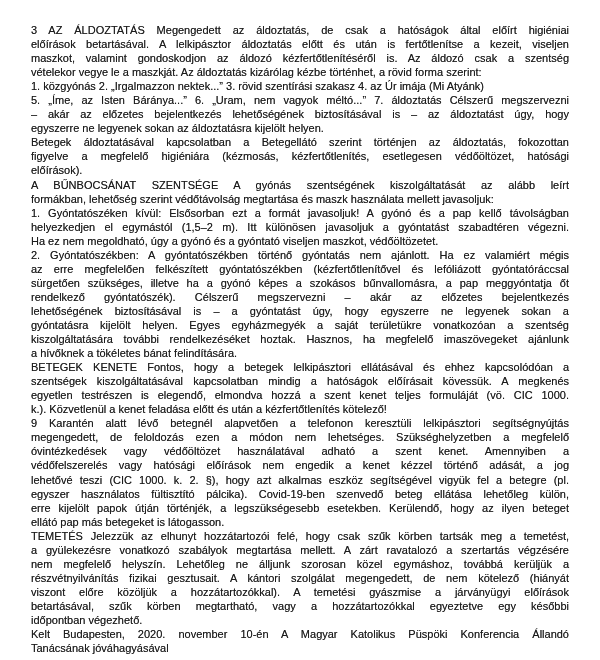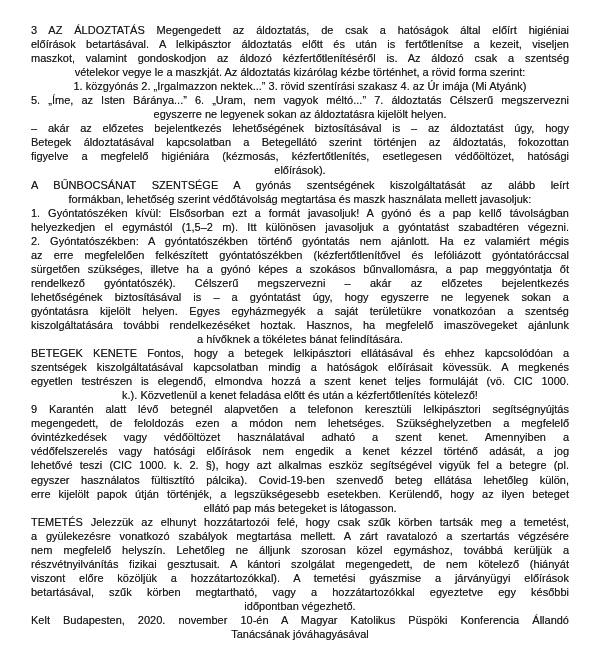--- a/index.html
+++ b/index.html
@@ -17,49 +17,50 @@
     overflow: hidden;
   }
   .text-block {
     width: 538px;
   }
   .line {
     font-family: "Liberation Sans", "DejaVu Sans", sans-serif;
     font-size: 11px;
     line-height: 14.05px;
     color: #1c1c1c;
-    text-align: center;
+    text-align: left;
     text-shadow: 0 0 0.5px rgba(25,25,25,0.65);
     white-space: normal;
   }
   .line.j {
     text-align: justify;
     text-align-last: justify;
   }
 </style>
 </head>
 <body>
 
 <div class="page">
   <div class="text-block">
       <div class="line j">3 AZ ÁLDOZTATÁS Megengedett az áldoztatás, de csak a hatóságok által előírt higiéniai</div>
       <div class="line j">előírások betartásával. A lelkipásztor áldoztatás előtt és után is fertőtlenítse a kezeit, viseljen</div>
       <div class="line j">maszkot, valamint gondoskodjon az áldozó kézfertőtlenítéséről is. Az áldozó csak a szentség</div>
       <div class="line">vételekor vegye le a maszkját. Az áldoztatás kizárólag kézbe történhet, a rövid forma szerint:</div>
       <div class="line">1. közgyónás 2. „Irgalmazzon nektek...” 3. rövid szentírási szakasz 4. az Úr imája (Mi Atyánk)</div>
       <div class="line j">5. „Íme, az Isten Báránya...” 6. „Uram, nem vagyok méltó...” 7. áldoztatás Célszerű megszervezni</div>
+      <div class="line j">– akár az előzetes bejelentkezés lehetőségének biztosításával is – az áldoztatást úgy, hogy</div>
       <div class="line">egyszerre ne legyenek sokan az áldoztatásra kijelölt helyen.</div>
-      <div class="line j">– akár az előzetes bejelentkezés lehetőségének biztosításával is – az áldoztatást úgy, hogy</div>
       <div class="line j">Betegek áldoztatásával kapcsolatban a Betegellátó szerint történjen az áldoztatás, fokozottan</div>
       <div class="line j">figyelve a megfelelő higiéniára (kézmosás, kézfertőtlenítés, esetlegesen védőöltözet, hatósági</div>
       <div class="line">előírások).</div>
       <div class="line j">A BŰNBOCSÁNAT SZENTSÉGE A gyónás szentségének kiszolgáltatását az alább leírt</div>
       <div class="line">formákban, lehetőség szerint védőtávolság megtartása és maszk használata mellett javasoljuk:</div>
       <div class="line j">1. Gyóntatószéken kívül: Elsősorban ezt a formát javasoljuk! A gyónó és a pap kellő távolságban</div>
       <div class="line j">helyezkedjen el egymástól (1,5–2 m). Itt különösen javasoljuk a gyóntatást szabadtéren végezni.</div>
+      <div class="line">Ha ez nem megoldható, úgy a gyónó és a gyóntató viseljen maszkot, védőöltözetet.</div>
       <div class="line j">2. Gyóntatószékben: A gyóntatószékben történő gyóntatás nem ajánlott. Ha ez valamiért mégis</div>
       <div class="line j">az erre megfelelően felkészített gyóntatószékben (kézfertőtlenítővel és lefóliázott gyóntatóráccsal</div>
       <div class="line j">sürgetően szükséges, illetve ha a gyónó képes a szokásos bűnvallomásra, a pap meggyóntatja őt</div>
       <div class="line j">rendelkező gyóntatószék). Célszerű megszervezni – akár az előzetes bejelentkezés</div>
       <div class="line j">lehetőségének biztosításával is – a gyóntatást úgy, hogy egyszerre ne legyenek sokan a</div>
       <div class="line j">gyóntatásra kijelölt helyen. Egyes egyházmegyék a saját területükre vonatkozóan a szentség</div>
       <div class="line j">kiszolgáltatására további rendelkezéséket hoztak. Hasznos, ha megfelelő imaszövegeket ajánlunk</div>
       <div class="line">a hívőknek a tökéletes bánat felindítására.</div>
       <div class="line j">BETEGEK KENETE Fontos, hogy a betegek lelkipásztori ellátásával és ehhez kapcsolódóan a</div>
       <div class="line j">szentségek kiszolgáltatásával kapcsolatban mindig a hatóságok előírásait kövessük. A megkenés</div>

